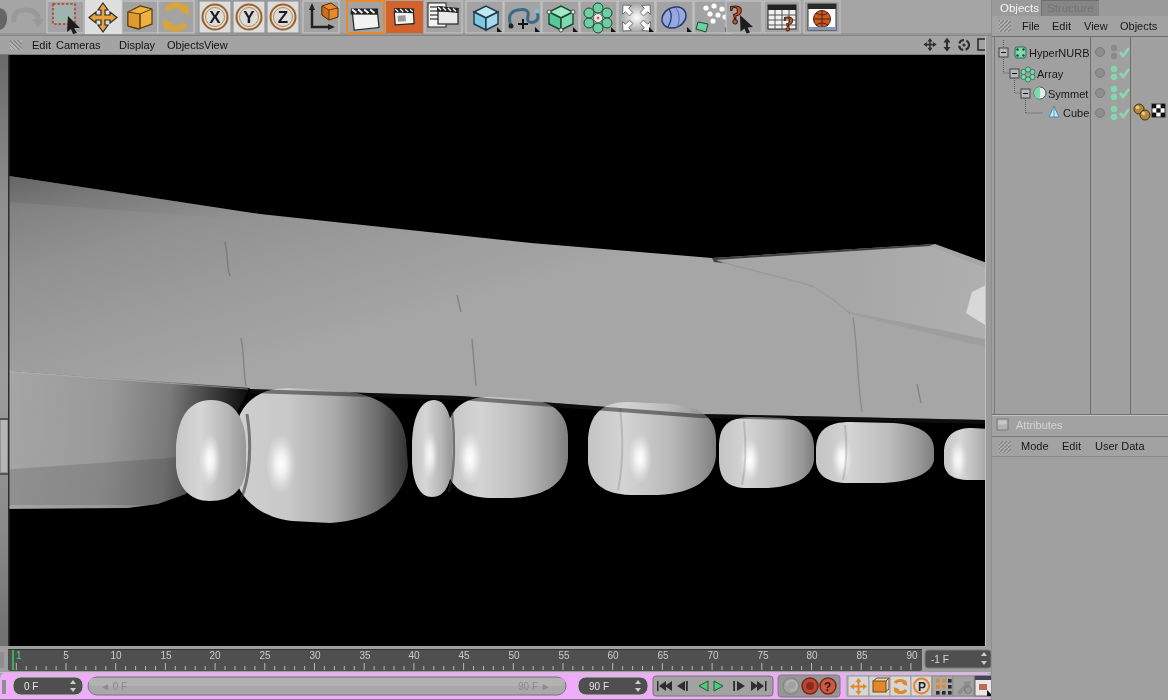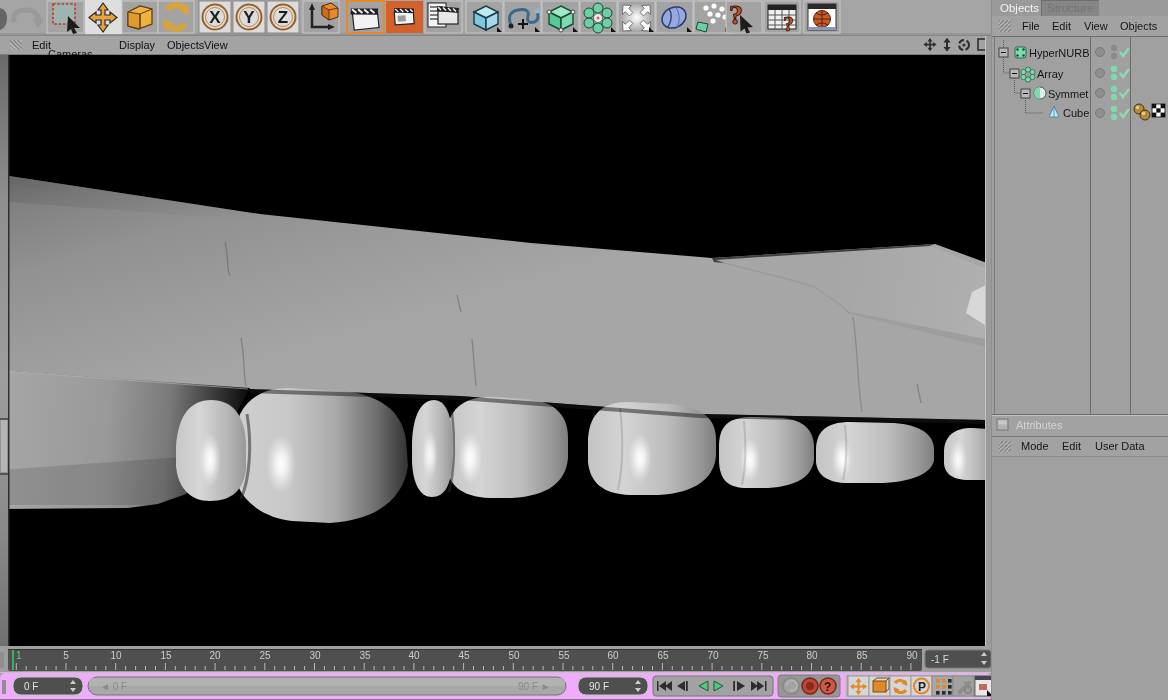--- a/index.html
+++ b/index.html
@@ -195,21 +195,21 @@
     <rect x="808" y="4" width="28" height="5" fill="#2a2a2a"></rect>
     <circle cx="822" cy="19" r="8.5" fill="#c85a28" stroke="#5a2208" stroke-width="1"></circle>
     <path d="M822,10.5 v17 M813.5,19 h17 M816,13 q6,4 12,0 M816,25 q6,-4 12,0" stroke="#5a2208" stroke-width="1" fill="none"></path>
     <rect x="808" y="27" width="28" height="3" fill="#8899bb"></rect>
   </g>
 </svg>
 </div>
 
 <div id="vpmenu" class="abs" style="left:0;top:36px;width:991px;height:18px;background:#a3a3a3;border-bottom:1px solid #7d7d7d;">
   <span class="abs menutxt" style="left:32px;top:3px;">Edit</span>
-  <span class="abs menutxt" style="left:48px;top:3px;margin-top:9px;">Cameras</span>
+  <span class="abs menutxt" style="left:56px;top:3px;">Cameras</span>
   <span class="abs menutxt" style="left:119px;top:3px;">Display</span>
   <span class="abs menutxt" style="left:167px;top:3px;">Objects</span>
   <span class="abs menutxt" style="left:204px;top:3px;">View</span>
   <svg class="abs" style="left:918px;top:2px;" width="72" height="14" xmlns="http://www.w3.org/2000/svg">
     <g fill="#2e2e2e" stroke="#2e2e2e">
       <path d="M12,0 l2.5,3.5 h-1.7 v2.3 h2.3 v-1.7 l3.5,2.5 -3.5,2.5 v-1.7 h-2.3 v2.3 h1.7 l-2.5,3.5 -2.5,-3.5 h1.7 v-2.3 h-2.3 v1.7 l-3.5,-2.5 3.5,-2.5 v1.7 h2.3 v-2.3 h-1.7 Z" stroke="none"></path>
       <path d="M29,0 l3,4 h-2 v5 h2 l-3,4 -3,-4 h2 v-5 h-2 Z" stroke="none"></path>
       <path d="M29,0 l3.5,4.5 h-7 Z M29,13.5 l3.5,-4.5 h-7 Z" stroke="none"></path>
       <circle cx="46" cy="7" r="5" fill="none" stroke-width="2" stroke-dasharray="6,2.5"></circle>
       <circle cx="46" cy="7" r="1.6" stroke="none"></circle>

